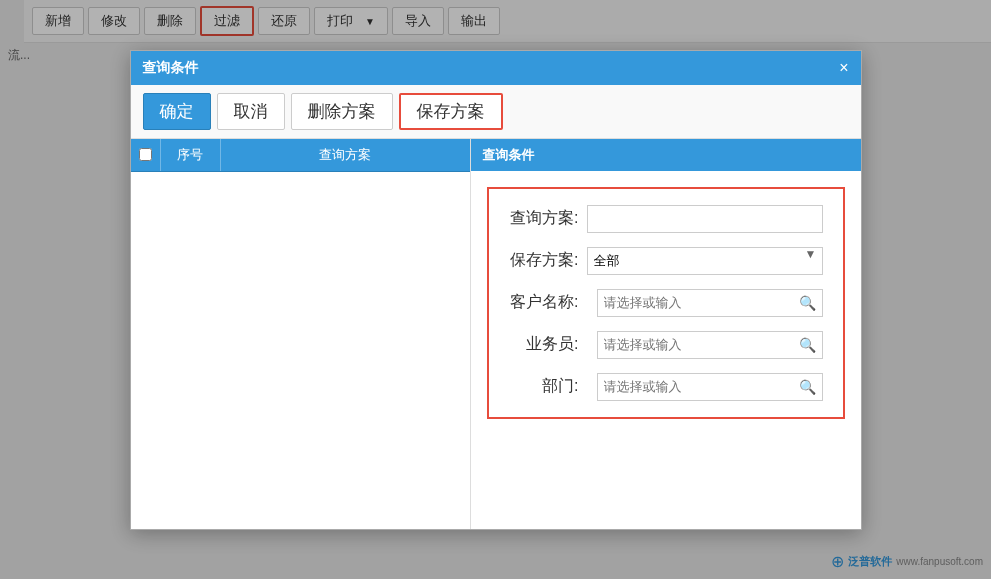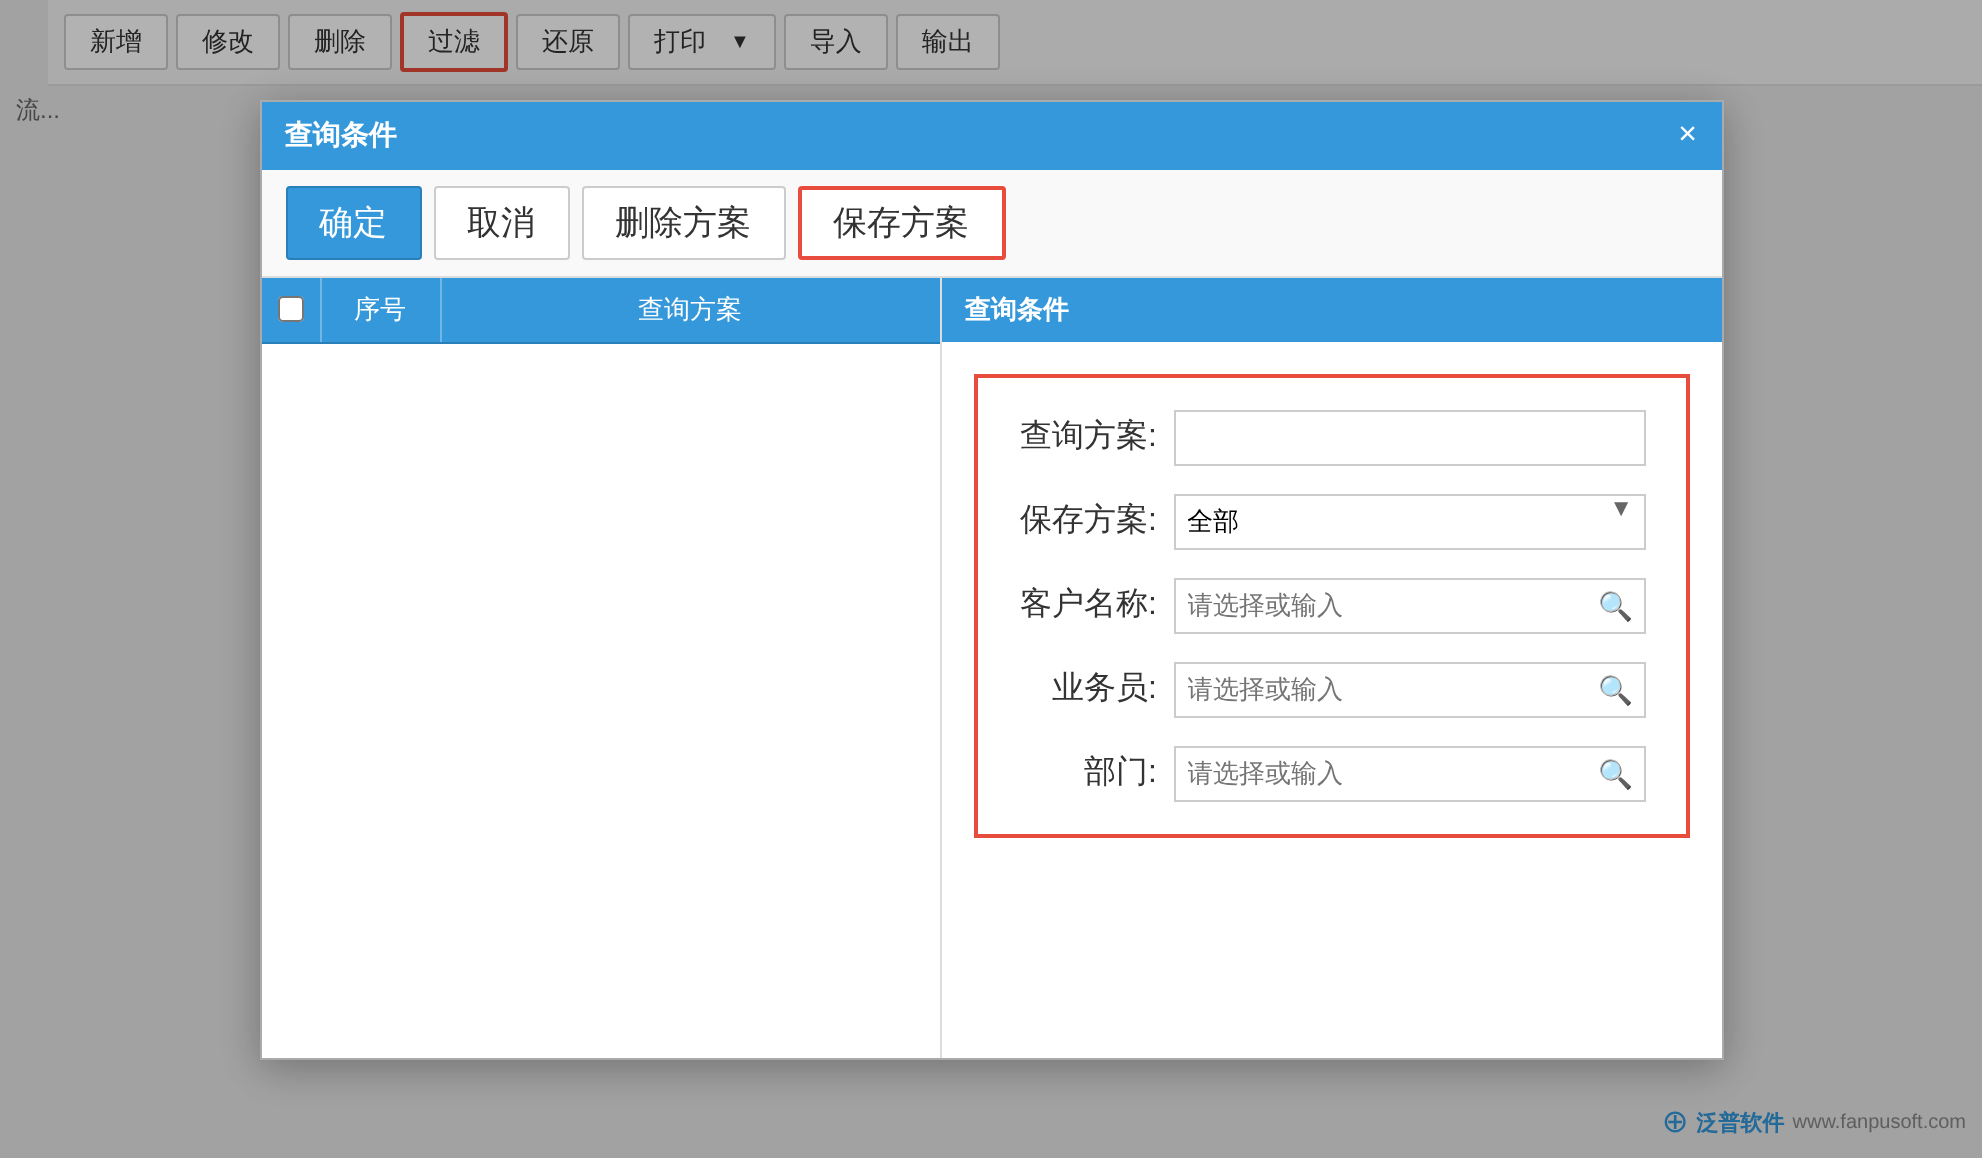--- a/index.html
+++ b/index.html
@@ -236,20 +236,21 @@
     }
     .input-with-icon {
       flex: 1;
       position: relative;
       display: flex;
       align-items: center;
     }
     .input-with-icon .form-input {
       width: 100%;
       padding-right: 28px;
+      margin-left: 10px;
     }
     .input-search-icon {
       position: absolute;
       right: 6px;
       color: #666;
       font-size: 14px;
       pointer-events: none;
     }
 
     

